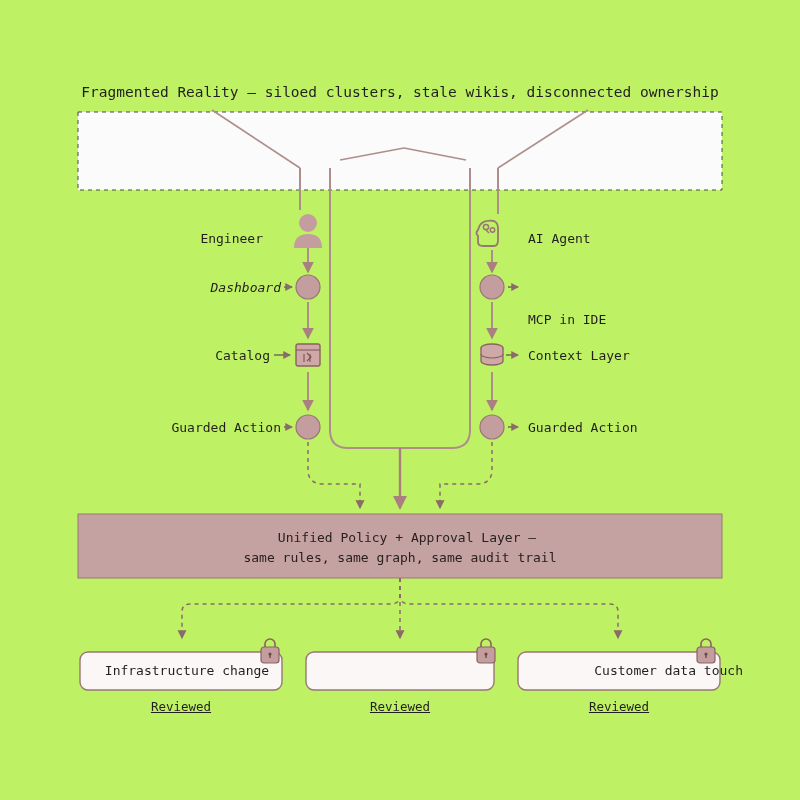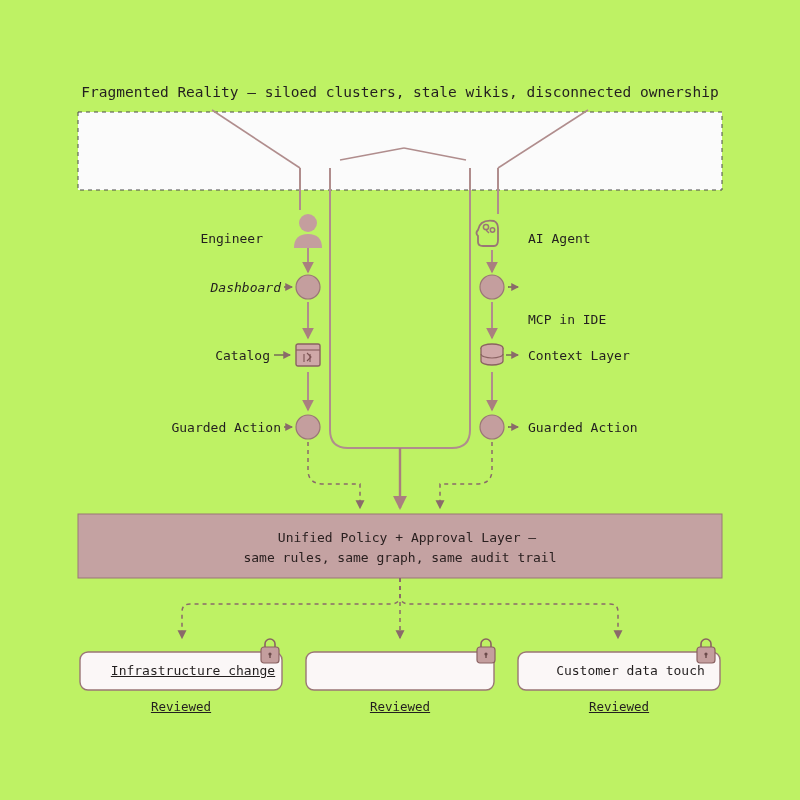--- a/index.html
+++ b/index.html
@@ -189,20 +189,20 @@
   <div class="txt lbl l-lbl" style="right:519px; top:420px;">Guarded Action</div>
 
   <div class="txt lbl r-lbl" style="left:528px; top:231px;">AI Agent</div>
   <div class="txt lbl r-lbl" style="left:528px; top:280px;margin-top:32px;">MCP in IDE</div>
   <div class="txt lbl r-lbl" style="left:528px; top:348px;">Context Layer</div>
   <div class="txt lbl r-lbl" style="left:528px; top:420px;">Guarded Action</div>
 
   <div class="band-text" style="top:528px;padding-left:7px;">Unified Policy + Approval Layer —</div>
   <div class="band-text" style="top:548px;">same rules, same graph, same audit trail</div>
 
-  <div class="card-text" style="left:92px; width:202px; top:663px;text-decoration:underline;">Infrastructure change</div>
-  <div class="card-text" style="left:518px; width:225px; top:663px;">Customer data touch</div>
+  <div class="card-text" style="left:86px; width:202px; top:663px;">Infrastructure change</div>
+  <div class="card-text" style="left:518px; width:225px; top:663px;text-align:right;">Customer data touch</div>
 
   <div class="review-text" style="left:80px; width:202px; top:699px;">Reviewed</div>
   <div class="review-text" style="left:306px; width:188px; top:699px;">Reviewed</div>
   <div class="review-text" style="left:518px; width:202px; top:699px;">Reviewed</div>
 
 </div>
 
 </body></html>

